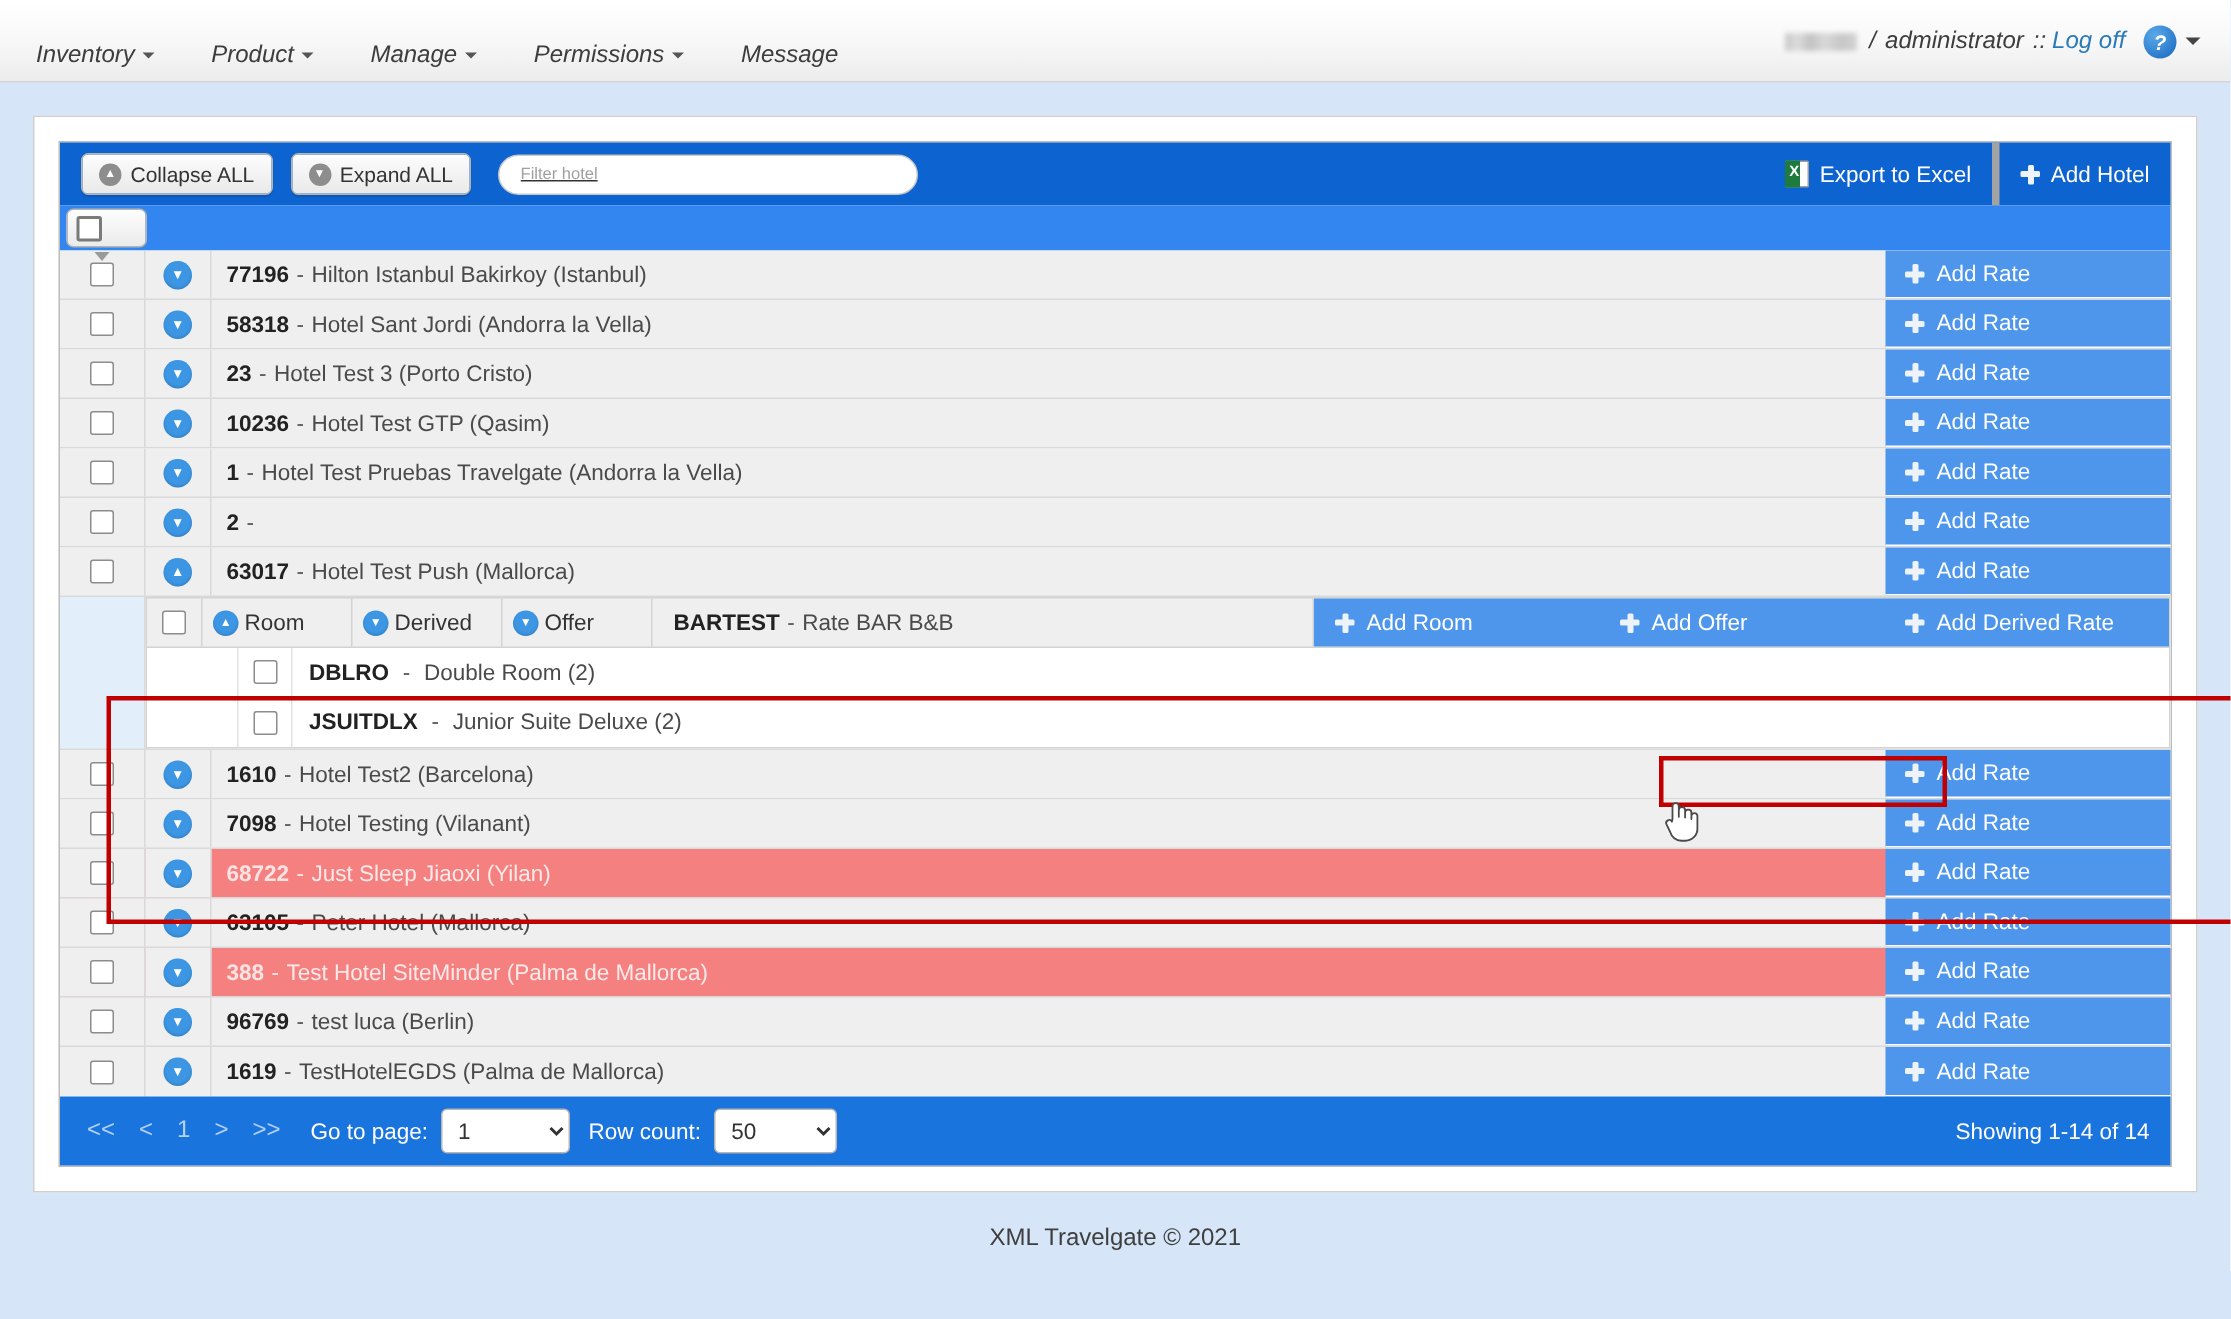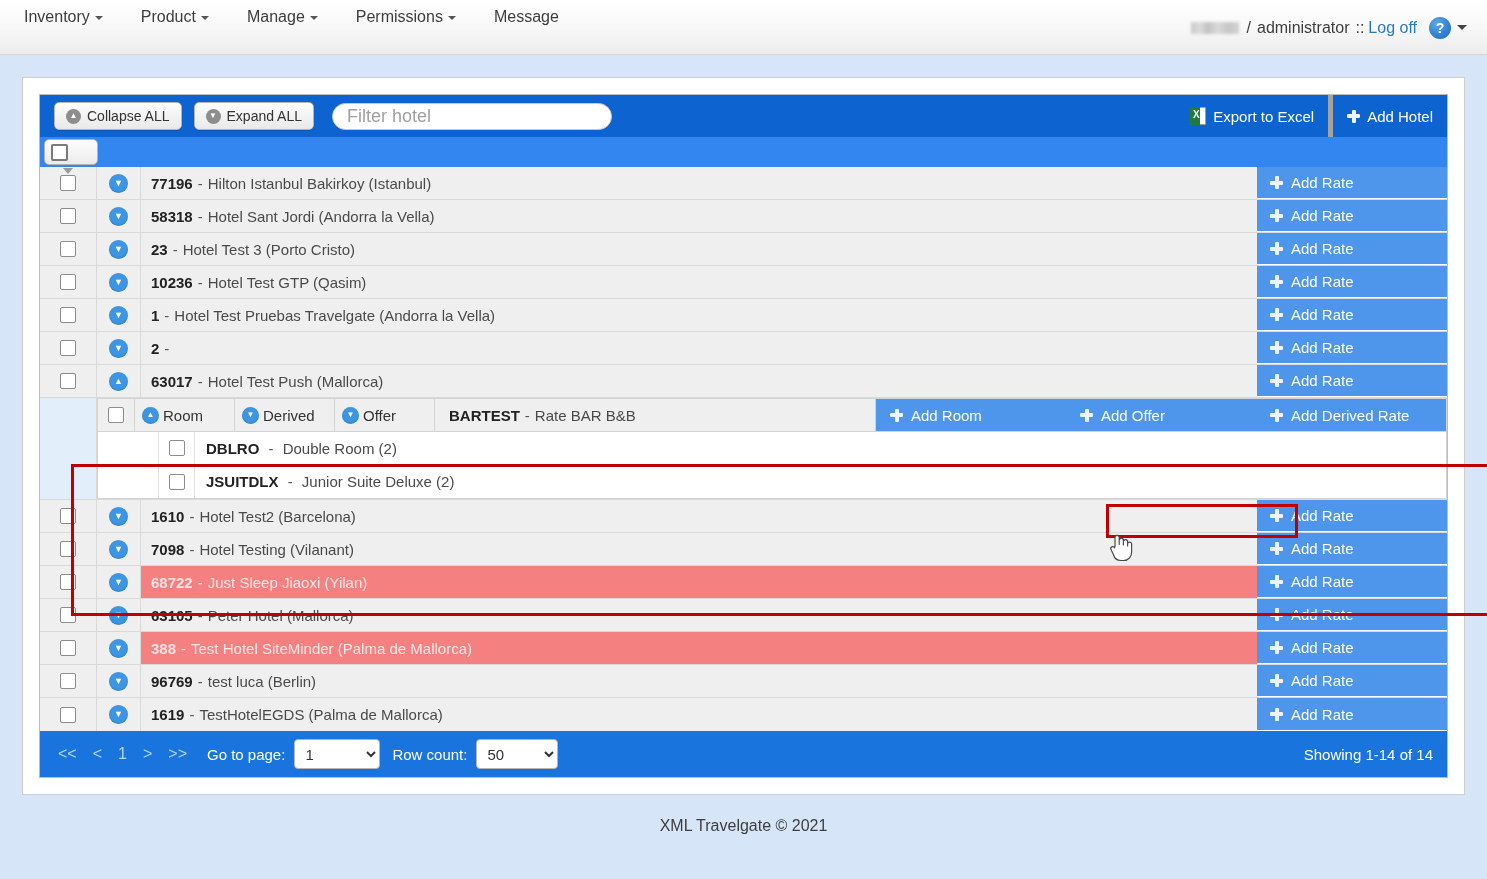--- a/index.html
+++ b/index.html
@@ -12,23 +12,24 @@
     color:#333;
     overflow:hidden;
     position:relative;
   }
 
   
   .navbar{
     height:55px; width:1487px;
     background:linear-gradient(to bottom,#ffffff 0%,#f8f8f8 50%,#ececec 100%);
     border-bottom:1px solid #d4d4d4;
-    display:flex; align-items:flex-start;
+    display:flex; align-items:flex-end;
     padding:0 14px 0 8px;
     position:relative;
+    font-style:italic;
   }
   .nav-left{ display:flex; align-items:center; }
   .nav-item{
     font-size:16px; color:#3d3d3d;
     padding:8px 16px; margin-right:6px;
     cursor:pointer; white-space:nowrap;
   }
   .caret{
     display:inline-block; width:0; height:0; margin-left:5px;
     border-left:4px solid transparent; border-right:4px solid transparent;
@@ -89,23 +90,24 @@
     box-shadow:0 1px 1px rgba(0,0,0,.12);
   }
   .circ{
     display:inline-flex; align-items:center; justify-content:center;
     width:15px; height:15px; border-radius:50%;
     background:#8d8d8d; color:#fff; font-size:8px; line-height:1;
   }
   .filter-input{
     width:280px; height:27px;
     border:1px solid #c8c8c8; border-radius:14px;
-    padding:0 14px; font-size:18px; color:#333;
+    padding:0 14px; font-size:11px; color:#333;
     outline:none; font-family:"Liberation Sans", sans-serif;
     margin-left:6px;
+    text-decoration:underline;
   }
   .filter-input::placeholder{ color:#a0a0a0; }
   .toolbar-right{
     position:absolute; right:0; top:0; height:42px;
     display:flex; align-items:stretch;
   }
   .tool-act{
     display:flex; align-items:center; gap:7px;
     color:#fff; font-size:15px; padding:0 14px;
     cursor:pointer; white-space:nowrap;

